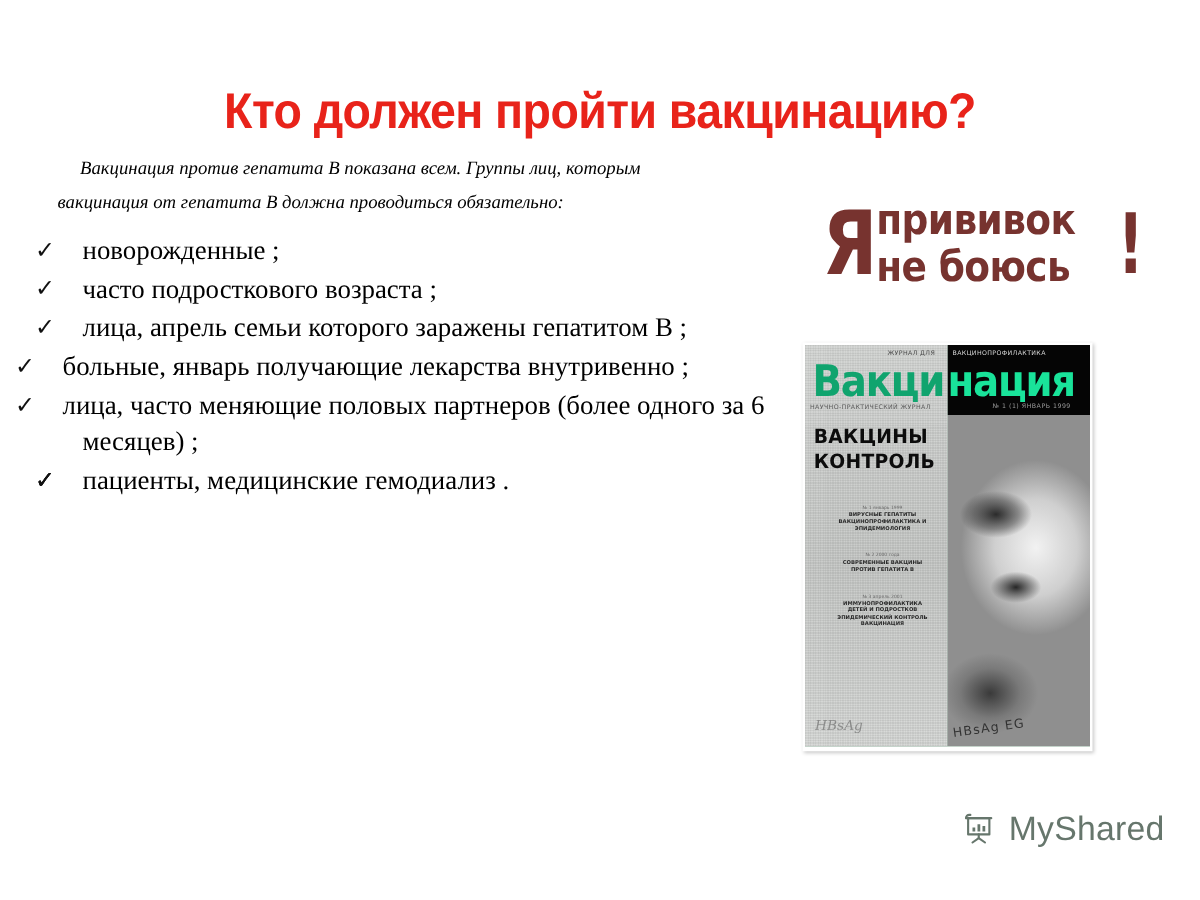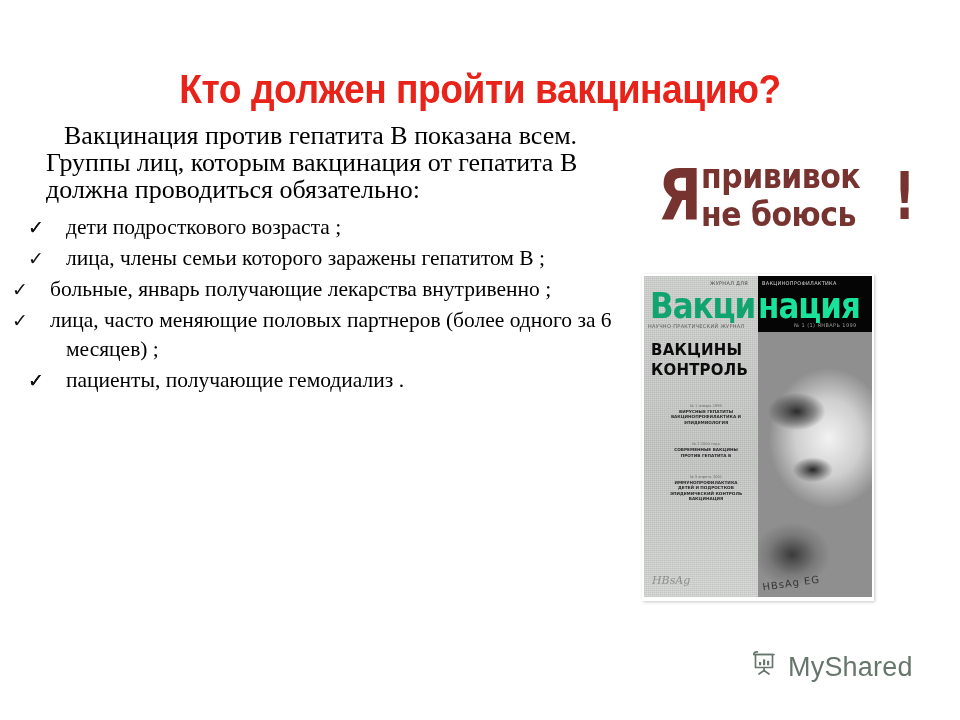--- a/index.html
+++ b/index.html
@@ -40,23 +40,24 @@
     position: absolute;
     left: 18px;
     top: 122px;
     width: 610px;
   }
 
   #intro-paragraph {
     margin: 0;
     padding: 0 0 0 28px;
     text-indent: 18px;
-    font-size: 26px;
+    font-size: 15px;
     line-height: 27px;
     width: 540px;
+    font-style: italic;
   }
 
   #requirement-list {
     list-style: none;
     margin: 10px 0 0 0;
     padding: 0;
   }
 
   #requirement-list li {
     position: relative;
@@ -335,24 +336,24 @@
     color: rgba(60,60,60,0.45);
     font-family: "DejaVu Serif", serif;
     font-style: italic;
     font-size: 11px;
     line-height: 17px;
   }
 
   
   #watermark {
     position: absolute;
-    left: 749px;
+    left: 768px;
     top: 648px;
     display: flex;
-    align-items: flex-end;
+    align-items: flex-start;
     gap: 9px;
     opacity: 0.92;
   }
   #watermark .wm-label {
     font-family: "Liberation Sans", "DejaVu Sans", sans-serif;
     font-size: 27px;
     line-height: 30px;
     color: #5a6b60;
     letter-spacing: 0.2px;
   }
@@ -363,30 +364,31 @@
 <h1 id="slide-title">Кто должен пройти вакцинацию?</h1>
 
 <div id="content-column">
 
   <p id="intro-paragraph">Вакцинация против гепатита В показана всем. Группы лиц, которым вакцинация от гепатита В должна проводиться обязательно:</p>
 
   <ul id="requirement-list">
 
     <li>
       <span class="check-icon">✓</span>
-    </li>
-
-    <li>
-      <span class="check-icon">✓</span>
-      <span>дети подросткового возраста ;</span>
-    </li>
-
-    <li>
-      <span class="check-icon">✓</span>
-      <span>лица, члены семьи которого заражены гепатитом В ;</span>
+      <span>новорожденные ;</span>
+    </li>
+
+    <li>
+      <span class="check-icon">✓</span>
+      <span>часто подросткового возраста ;</span>
+    </li>
+
+    <li>
+      <span class="check-icon">✓</span>
+      <span>лица, апрель семьи которого заражены гепатитом В ;</span>
     </li>
 
     <li class="tight-wrap">
       <span class="check-icon">✓</span>
       <span>больные, январь получающие лекарства внутривенно ;</span>
     </li>
 
     <li class="tight-wrap">
       <span class="check-icon">✓</span>
       <span>лица, часто меняющие половых партнеров (более одного за 6 месяцев) ;</span>
@@ -395,21 +397,21 @@
     <li>
       <span class="check-icon">✓</span>
     </li>
 
     <li>
       <span class="check-icon">✓</span>
     </li>
 
     <li>
       <span class="check-icon">✓</span>
-      <span>пациенты, получающие гемодиализ .</span>
+      <span>пациенты, медицинские гемодиализ .</span>
     </li>
 
   </ul>
 </div>
 
 <div id="illustration-area">
 
   <div id="slogan-art">
     <span class="big-ya">Я</span>
     <span class="line-one">прививок</span>

